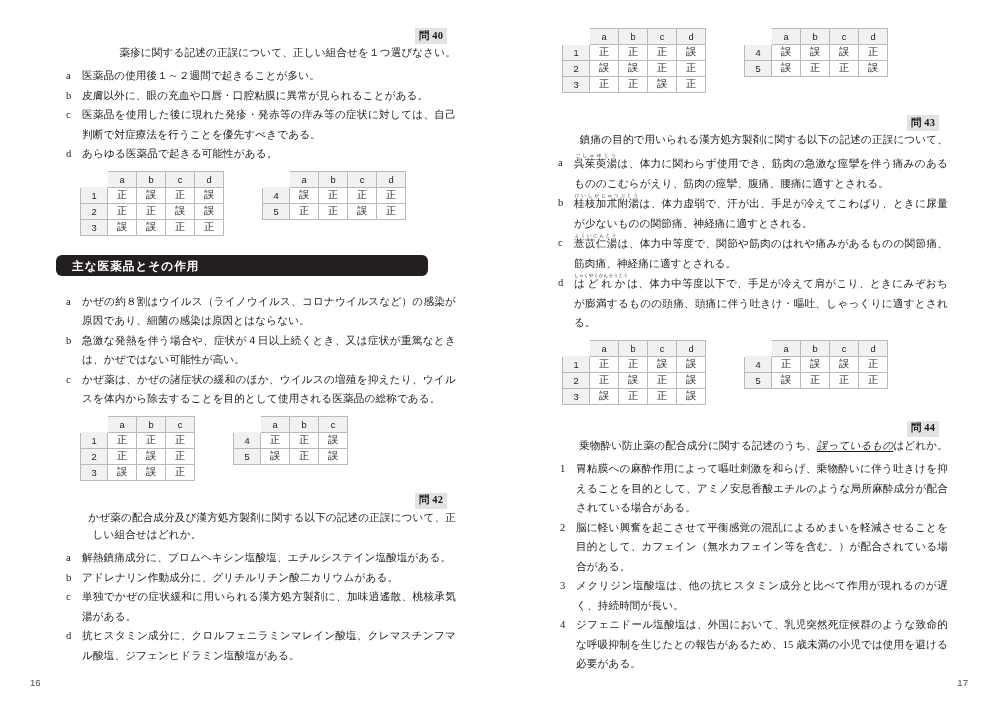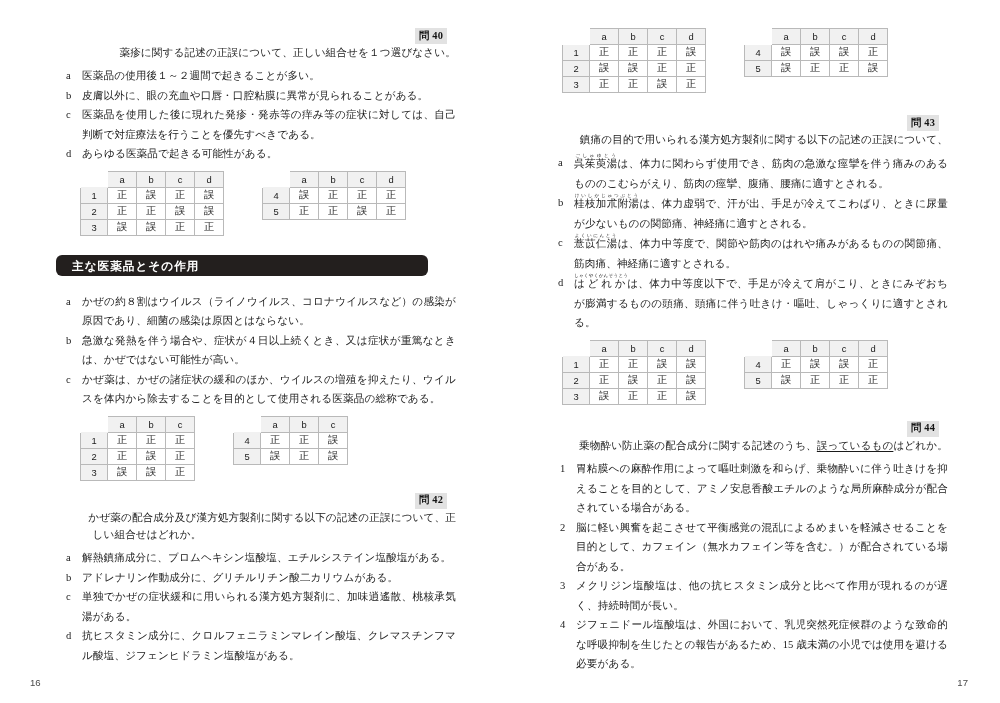--- a/index.html
+++ b/index.html
@@ -91,21 +91,21 @@
   }
   .item.numbered .mark { padding-left: 12px; width: 28px; }
 
   ruby { ruby-position: over; }
   rt {
     font-size: 4.6px;
     line-height: 1;
     letter-spacing: 0.05em;
     font-family: "Liberation Sans", sans-serif;
   }
-  .ul { text-decoration: underline; text-underline-offset: 2px; }
+  .ul { text-decoration: underline; text-underline-offset: 2px; font-style: italic; }
 
   
   .tables {
     display: flex;
     margin: 7px 0 0 0;
     align-items: flex-start;
   }
   .tbl-wrap { flex: none; }
   .tbl-wrap.second { margin-left: 38px; }
   table.ans {

